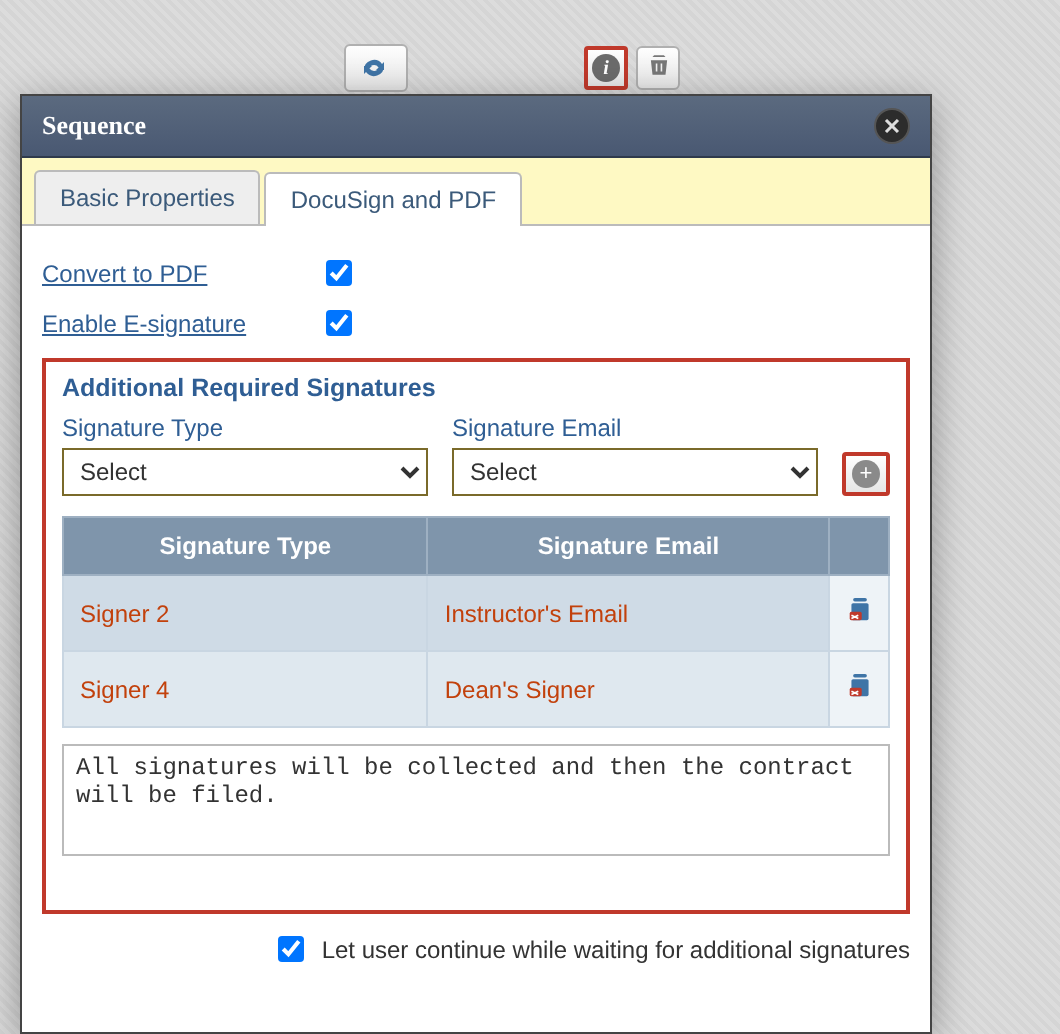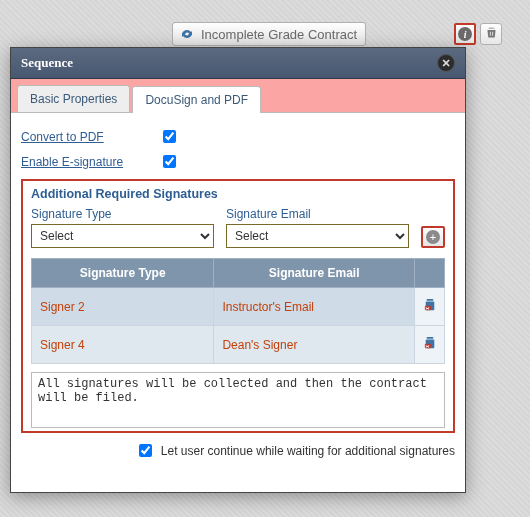--- a/index.html
+++ b/index.html
@@ -65,38 +65,38 @@
     font-family: Liberation Serif, serif;
   }
   .close-btn {
     width:18px;height:18px;border-radius:50%;
     background:#2c2c2c;display:flex;align-items:center;justify-content:center;
     color:#ddd;font-size:11px;cursor:pointer;
     border:1px solid #555;
   }
   .tabs {
     display:flex; gap:0; border-bottom:1px solid #bbb;
-    background:#fca5a5;
+    background:#fef9c3;
     padding: 6px 6px 0 6px;
   }
   .tab {
     border:1px solid #bbb; border-bottom:none;
     padding:6px 12px; font-size:12px;
     background:#eee;color:#3b5a7a;
     border-radius:3px 3px 0 0;
     margin-right:2px;
     cursor:pointer;
   }
   .tab.active { background:#fff; position:relative; top:1px;}
   .body-area { padding: 8px 10px 10px 10px; }
   .config-row { display:flex;align-items:center;gap:8px;margin:6px 0; color:#2f5e94;}
   .config-row label { width:130px;text-decoration:underline; }
   .section-frame {
     border: 2px solid #c0392b;
-    padding: 6px 8px 0 8px;
+    padding: 6px 8px 24px 8px;
     margin-top: 8px;
   }
   .section-title { color:#2f5e94; font-weight:bold; font-size:12.5px; margin-bottom:6px;}
   .sel-row { display:flex;align-items:flex-end;gap:12px;}
   .sel-col { flex:1; }
   .sel-col label { color:#2f5e94; display:block; margin-bottom:3px;}
   select.sigsel {
     width:100%; border:1px solid #7a6a2a; background:#fff;
     padding:3px 4px; font-size:12px; color:#333;
   }
@@ -142,21 +142,20 @@
 <body>
 
 <div class="toolbar-strip">
   <div class="tool-chip">
     <span class="recycle-icon">
       <svg viewBox="0 0 16 16" width="16" height="16">
         <path d="M3 9a5 5 0 0 1 9-3l1-1v4h-4l1.3-1.3A3 3 0 0 0 5 9H3z" fill="#3f74a6"></path>
         <path d="M13 7a5 5 0 0 1-9 3l-1 1V7h4L5.7 8.3A3 3 0 0 0 11 7h2z" fill="#3f74a6"></path>
       </svg>
     </span>
-    <span>Incomplete Grade Contract</span>
   </div>
   <div style="width:80px"></div>
   <div class="info-wrap">
     <span style="width:14px;height:14px;border-radius:50%;background:#6b6b6b;color:#fff;display:flex;align-items:center;justify-content:center;font-size:10px;font-weight:bold;font-style:italic;font-family:serif;">i</span>
   </div>
   <div class="trash-wrap">
     <span>
       <svg viewBox="0 0 16 16" width="13" height="13">
           <path fill="#777" d="M5 2h6l1 1H4l1-1zm-2 3h10l-1 9H4L3 5zm3 2v5h1V7H6zm3 0v5h1V7H9z"></path>
         </svg>

